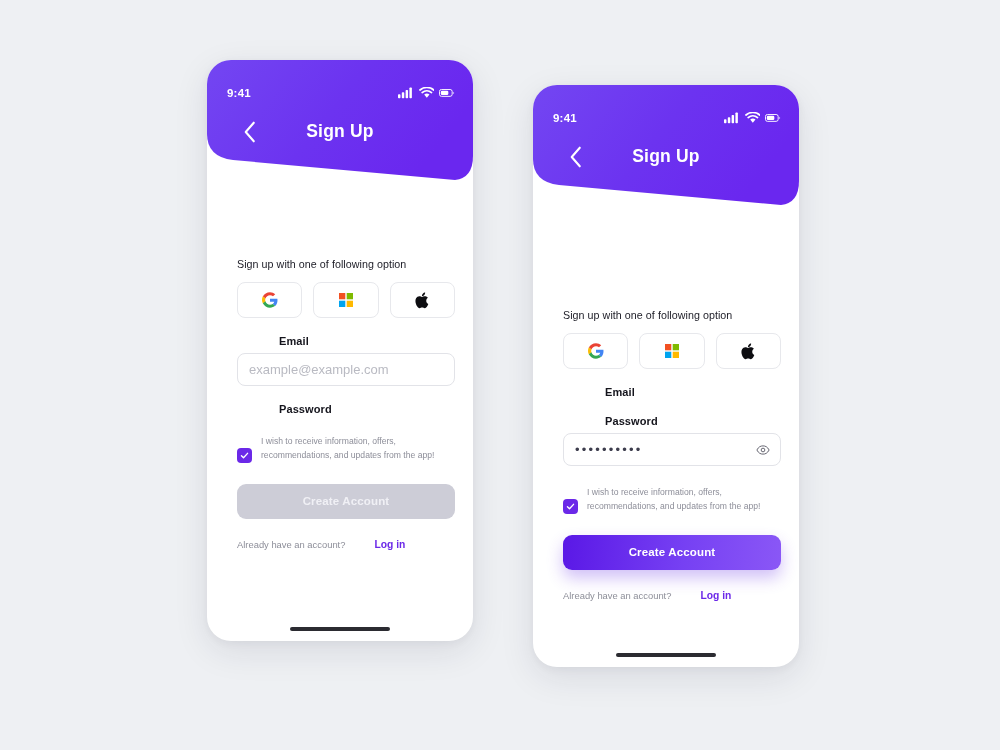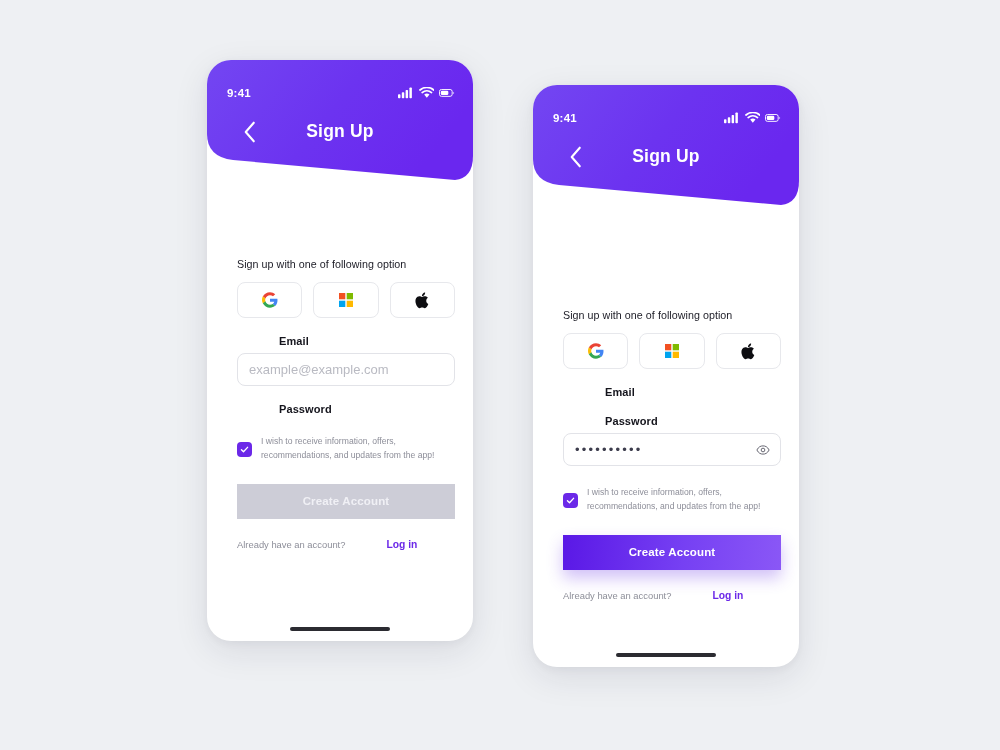--- a/index.html
+++ b/index.html
@@ -97,46 +97,46 @@
   }
   .input-wrap input::placeholder { color: #b9bac2; }
   .pwd-dots {
     font-size: 13px; letter-spacing: 2.2px; color: #3d3d4d; line-height: 1;
   }
   .field-adorn {
     position: absolute; right: 10px; top: 50%; transform: translateY(-50%);
     display: flex; align-items: center; cursor: pointer;
   }
 
-  .check-row { display: flex; align-items: center; gap: 9px; margin-top: 20px; }
+  .check-row { display: flex; align-items: flex-end; gap: 9px; margin-top: 20px; }
   .checkbox {
     flex: 0 0 auto;
     width: 15px; height: 15px; border-radius: 4px;
     background: #6b28e8;
     display: flex; align-items: center; justify-content: center;
     margin-top: 1px; cursor: pointer;
   }
   .check-text { font-size: 8.6px; line-height: 1.62; color: #8d8e99; }
 
   .cta {
     margin-top: 21px; height: 35px; width: 100%;
-    border: none; border-radius: 0;
+    border: none; border-radius: 9px;
     font-family: "Liberation Sans", sans-serif;
     font-size: 11.5px; font-weight: bold; letter-spacing: .15px;
     cursor: pointer;
   }
   .cta.disabled { background: #cdcdd7; color: #f0f0f5; cursor: default; }
   .cta.active {
     background: linear-gradient(95deg, #5a18e6 0%, #7640f3 55%, #8a57f6 100%);
     color: #ffffff;
     box-shadow: 0 8px 16px rgba(103, 46, 229, 0.30);
   }
 
   .footer-row {
-    margin-top: 20px; display: flex; align-items: baseline; gap: 18px;
+    margin-top: 20px; display: flex; align-items: baseline; gap: 6px;
   }
   .footer-text { font-size: 9.4px; color: #8d8e99; }
   .footer-link { font-size: 10.3px; font-weight: bold; color: #6b28e8; cursor: pointer; margin-left: 23px; }
 
   .home-indicator {
     position: absolute; bottom: 10px; left: 50%; transform: translateX(-50%);
     width: 100px; height: 4px; border-radius: 3px; background: #2b2b31;
     cursor: pointer;
   }
 </style>

